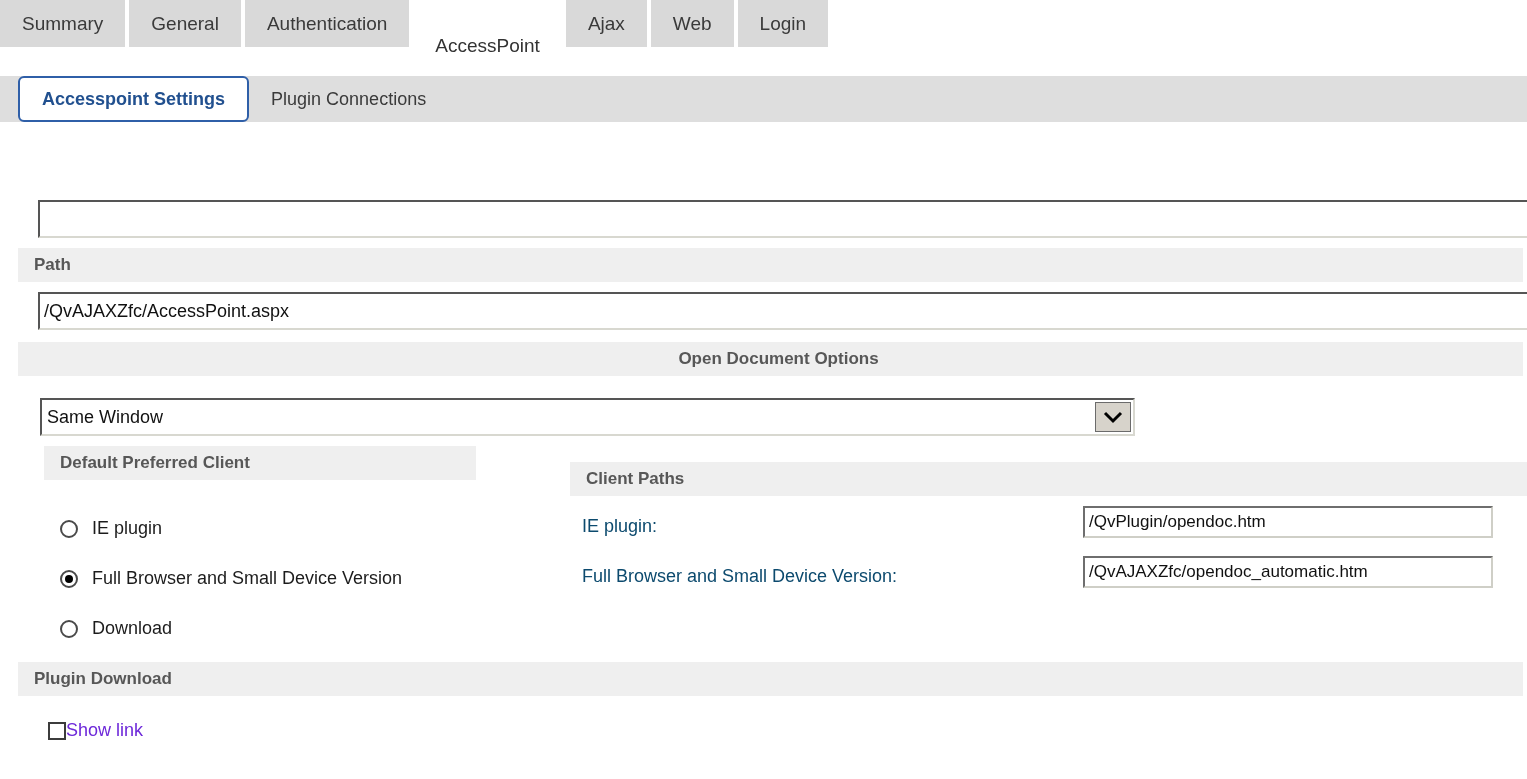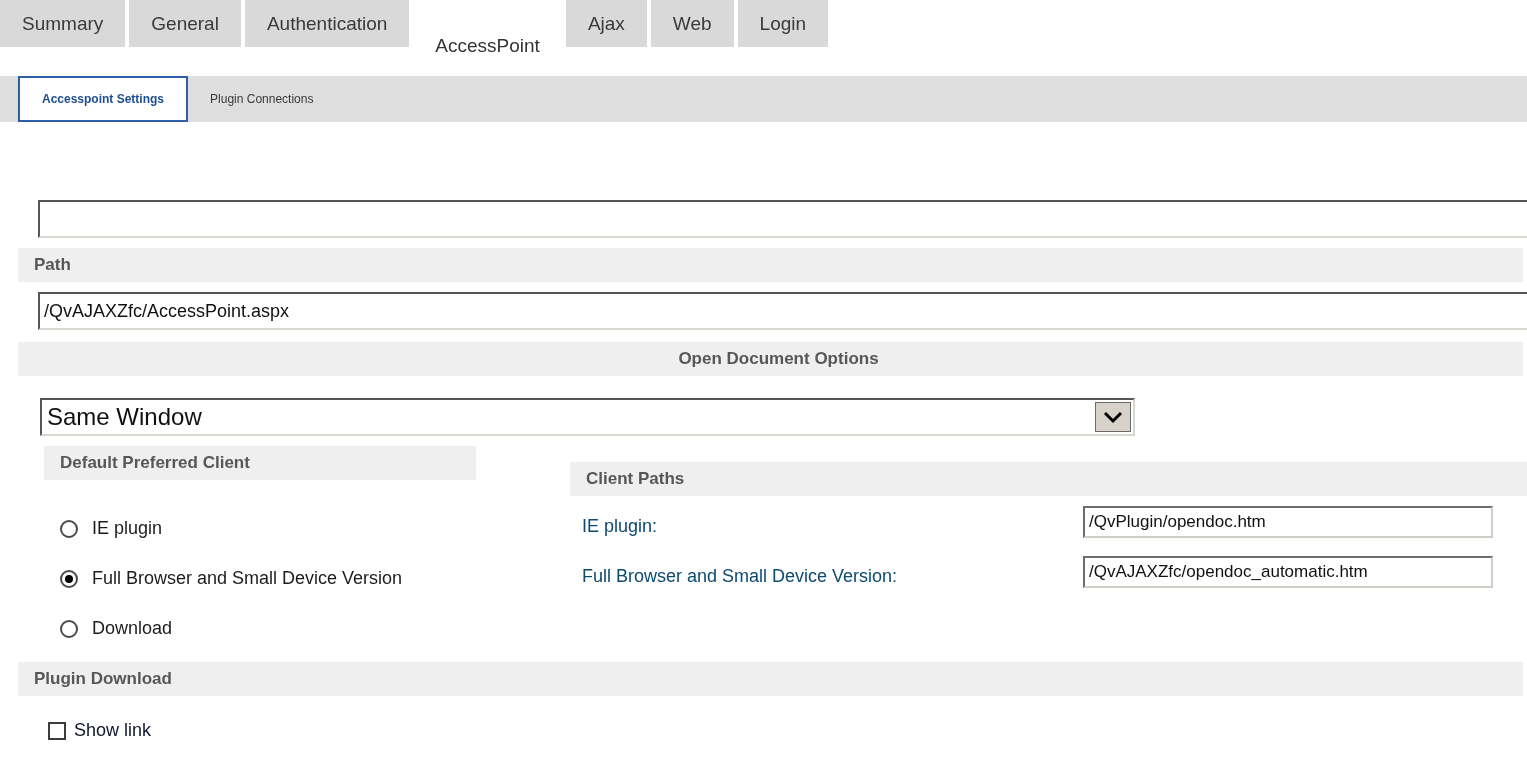--- a/index.html
+++ b/index.html
@@ -51,29 +51,30 @@
     position: absolute;
     left: 0;
     top: 76px;
     width: 1527px;
     height: 46px;
     background: #dedede;
     display: flex;
     align-items: center;
   }
   .sub-tab {
-    font-size: 12px;
+    font-size: 18px;
     color: #3a3a3a;
     height: 46px;
     display: flex;
     align-items: center;
     padding: 0 22px;
     box-sizing: border-box;
     cursor: pointer;
     user-select: none;
+    border-radius: 6px;
   }
   .sub-tab.selected {
     background: #ffffff;
     border: 2px solid #2f5fa8;
     color: #21508f;
     font-weight: bold;
     margin-left: 18px;
     height: 46px;
   }
 
@@ -121,21 +122,21 @@
 
   .selectbox {
     position: absolute;
     box-sizing: border-box;
     background: #ffffff;
     border: 2px solid #555555;
     border-bottom-color: #d8d8d0;
     border-right-color: #d8d8d0;
     display: flex;
     align-items: center;
-    font-size: 24px;
+    font-size: 18px;
     color: #111111;
     padding-left: 5px;
     cursor: pointer;
     user-select: none;
   }
   .select-arrow {
     position: absolute;
     right: 2px;
     top: 2px;
     bottom: 2px;
@@ -200,22 +201,22 @@
     width: 18px;
     height: 18px;
     border: 2px solid #3c3c3c;
     box-sizing: border-box;
     background: #ffffff;
     flex: none;
     position: relative;
   }
   .check-label {
     font-size: 18px;
-    color: #0f172a;
-    margin-left: 8px;
+    color: #6d28d9;
+    margin-left: 0;
     white-space: nowrap;
   }
 </style>
 </head>
 <body>
 
 <div class="main-tabs">
   <div class="main-tab">
     <span>Summary</span>
   </div>

